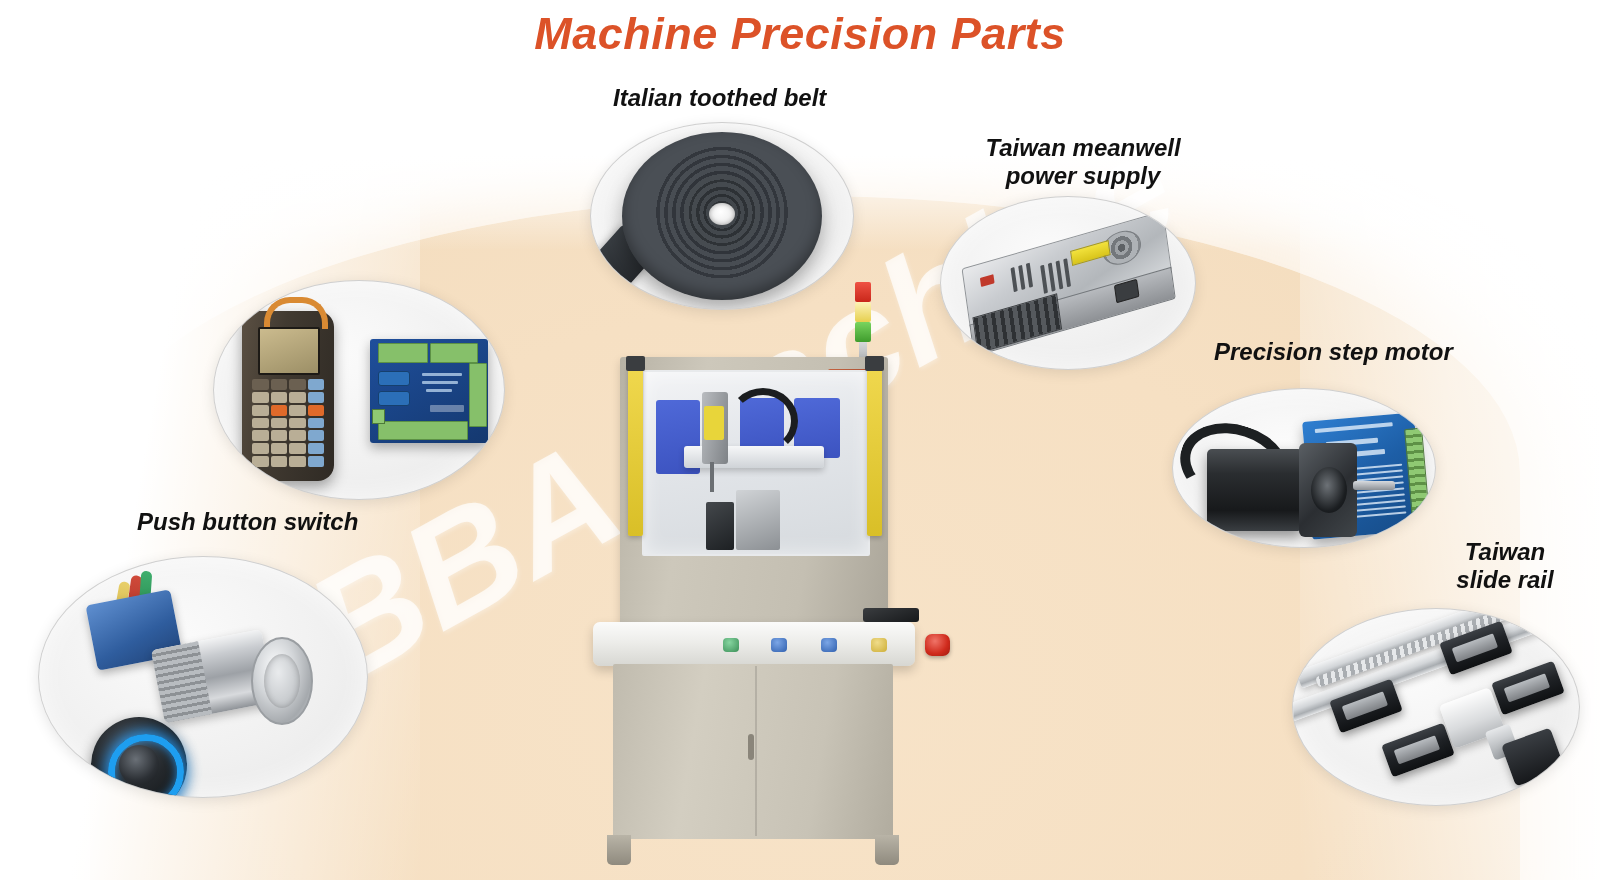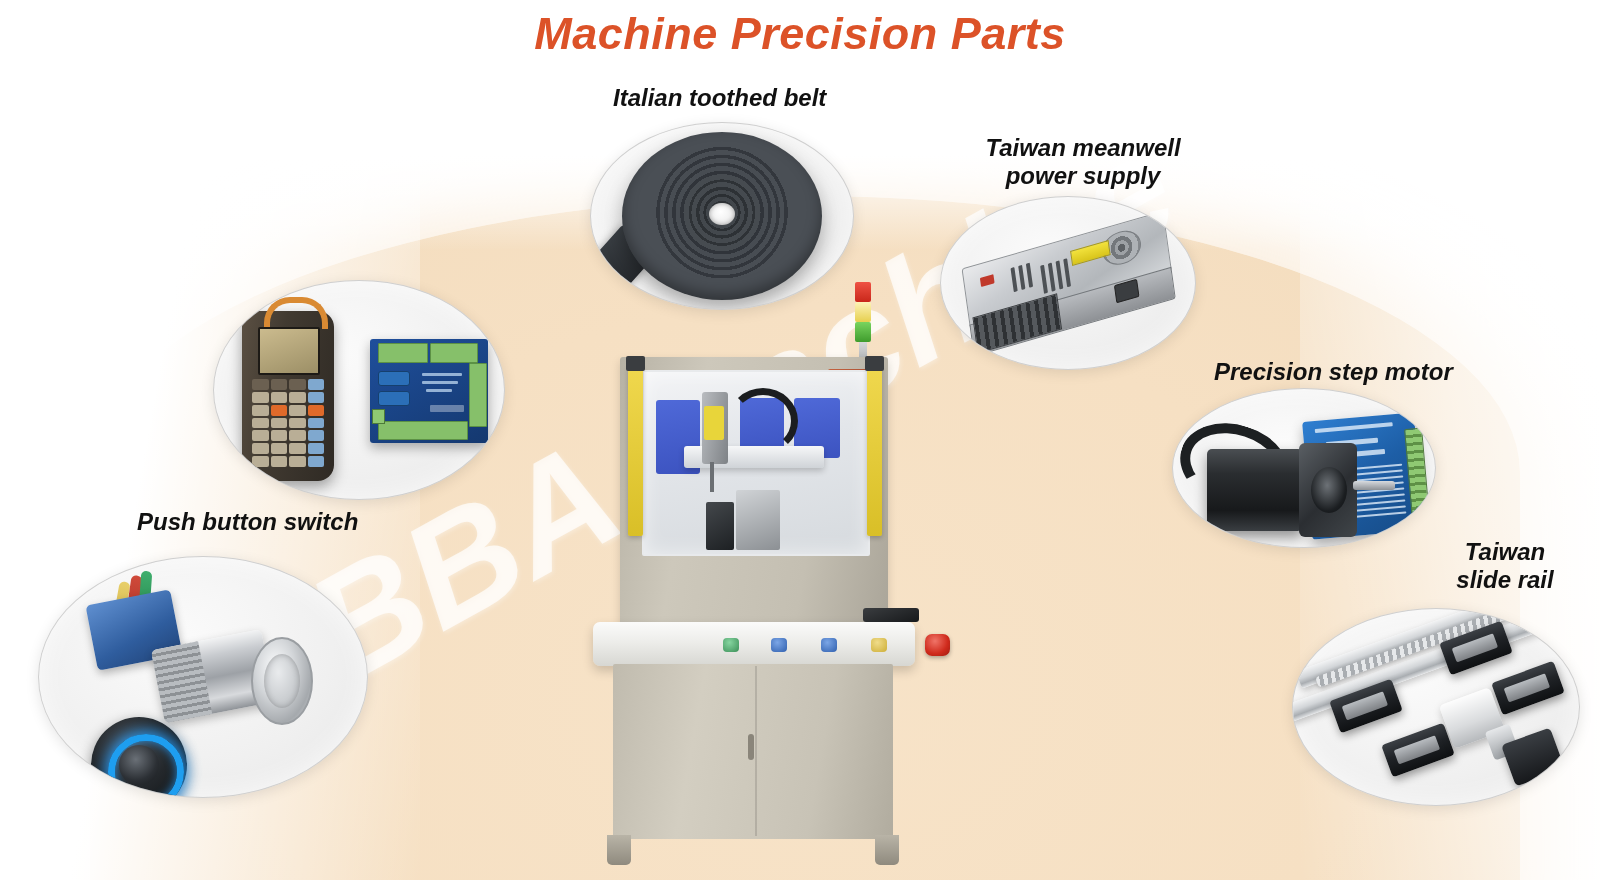--- a/index.html
+++ b/index.html
@@ -577,21 +577,21 @@
         <div class="driver-line" style="left:16px;top:34px;width:64px;height:5px;"></div>
         <div class="driver-line" style="left:12px;top:50px;width:84px;height:2px;box-shadow:0 6px 0 rgba(225,238,250,.8),0 12px 0 rgba(225,238,250,.8),0 18px 0 rgba(225,238,250,.8),0 24px 0 rgba(225,238,250,.8),0 30px 0 rgba(225,238,250,.8),0 36px 0 rgba(225,238,250,.8),0 42px 0 rgba(225,238,250,.8),0 48px 0 rgba(225,238,250,.8);"></div>
         <div class="driver-term"></div>
       </div>
       <div class="motor-cable"></div>
       <div class="motor-body"></div>
       <div class="motor-face"></div>
       <div class="motor-shaft"></div>
     </div>
   </div>
-  <div class="label" style="left:1214px;top:338px;font-size:24px;margin-top:20px;">Precision step motor</div>
+  <div class="label" style="left:1214px;top:338px;font-size:24px;">Precision step motor</div>
 
   <div class="callout" style="left:1292px;top:608px;width:286px;height:196px;">
     <div class="art">
       <div class="rail" style="left:-6px;top:96px;width:300px;transform:rotate(-20deg);"></div>
       <div class="rail" style="left:6px;top:62px;width:300px;transform:rotate(-20deg);"></div>
       <div class="ballscrew" style="left:24px;top:68px;width:230px;transform:rotate(-20deg);"></div>
       <div class="carriage" style="left:40px;top:80px;transform:rotate(-20deg);"></div>
       <div class="carriage" style="left:92px;top:124px;transform:rotate(-20deg);"></div>
       <div class="carriage" style="left:150px;top:22px;transform:rotate(-20deg);"></div>
       <div class="carriage" style="left:202px;top:62px;transform:rotate(-20deg);"></div>

